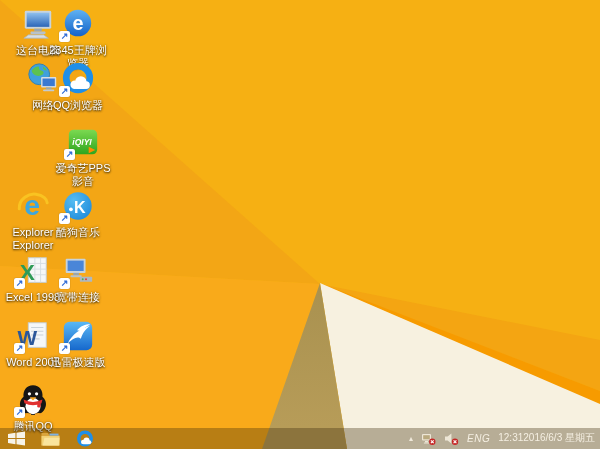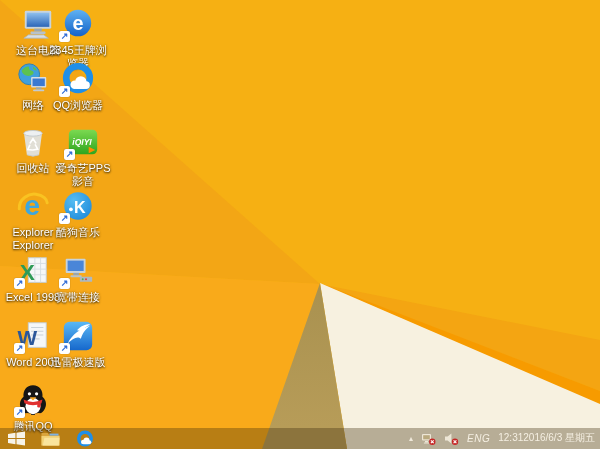--- a/index.html
+++ b/index.html
@@ -109,21 +109,21 @@
             </linearGradient>
           </defs>
         <circle cx="18" cy="17" r="14" fill="url(#g-2345)"></circle>
         <text x="18" y="24.5" font-size="21" font-weight="bold" fill="#fff" text-anchor="middle">e</text>
       </svg>
       <span class="badge">↗</span>
     </div>
     <span class="lbl">2345王牌浏览器</span>
   </div>
 
-  <div class="dicon" style="left:2px;top:61px">
+  <div class="dicon" style="left:12px;top:61px">
     <div class="art">
       <svg width="34" height="34" viewBox="0 0 36 36">
         <circle cx="14" cy="13" r="11" fill="#3FA0DC"></circle>
         <path fill="#5DC24E" d="M6 9 q4 -5 8 -4 q-1 3 2 4 q4 1 2 4 q-4 3 -8 1 q-4 -2 -4 -5 Z"></path>
         <path fill="#5DC24E" d="M18 5 q3 1 4 4 q-3 0 -4 -2 Z"></path>
         <circle cx="14" cy="13" r="11" fill="none" stroke="#2B7FB8"></circle>
         <rect x="16" y="16" width="16" height="11" rx="1" fill="#D7DEE4"></rect>
         <rect x="17.5" y="17.5" width="13" height="8" fill="#3B79D1"></rect>
         <rect x="21" y="27" width="6" height="2" fill="#9AA7B0"></rect>
         <rect x="18" y="29" width="12" height="2" rx="1" fill="#C2CBD2"></rect>
@@ -141,32 +141,20 @@
           <circle cx="21" cy="21" r="6"></circle>
           <circle cx="26.5" cy="24.5" r="4"></circle>
           <rect x="14" y="23" width="13" height="5.5" rx="2.7"></rect>
         </g>
       </svg>
       <span class="badge">↗</span>
     </div>
     <span class="lbl">QQ浏览器</span>
   </div>
 
-  <div class="dicon" style="left:2px;top:124px">
-    <div class="art">
-      <svg width="34" height="34" viewBox="0 0 36 36">
-        <path d="M8.5 9 L11.5 31.5 Q18 34.5 24.5 31.5 L27.5 9 Q18 12 8.5 9 Z" fill="#DFE4E7" opacity="0.92"></path>
-        <ellipse cx="18" cy="8.8" rx="9.8" ry="3" fill="#EDF0F1"></ellipse>
-        <ellipse cx="18" cy="8.8" rx="9.8" ry="3" fill="none" stroke="#C2CACE"></ellipse>
-        <path d="M11.5 31.5 Q18 34.5 24.5 31.5" fill="none" stroke="#C2CACE"></path>
-        <path d="M15 19 l3-4.5 3 4.5 M20.5 21 l2.5 4.5 -5 1 M14.5 21.5 l-2 4.5 4.5 0.5" stroke="#fff" stroke-width="1.7" fill="none" stroke-linecap="round"></path>
-      </svg>
-    </div>
-    <span class="lbl">回收站</span>
-  </div>
 
   <div class="dicon" style="left:52px;top:124px">
     <div class="art">
       <svg width="34" height="34" viewBox="0 0 36 36">
         <defs>
             <linearGradient id="g-iqy" x1="0" y1="0" x2="0" y2="1">
           <stop offset="0" stop-color="#7BD951"></stop>
               <stop offset="1" stop-color="#2EA51E"></stop>
             </linearGradient>
           </defs>

